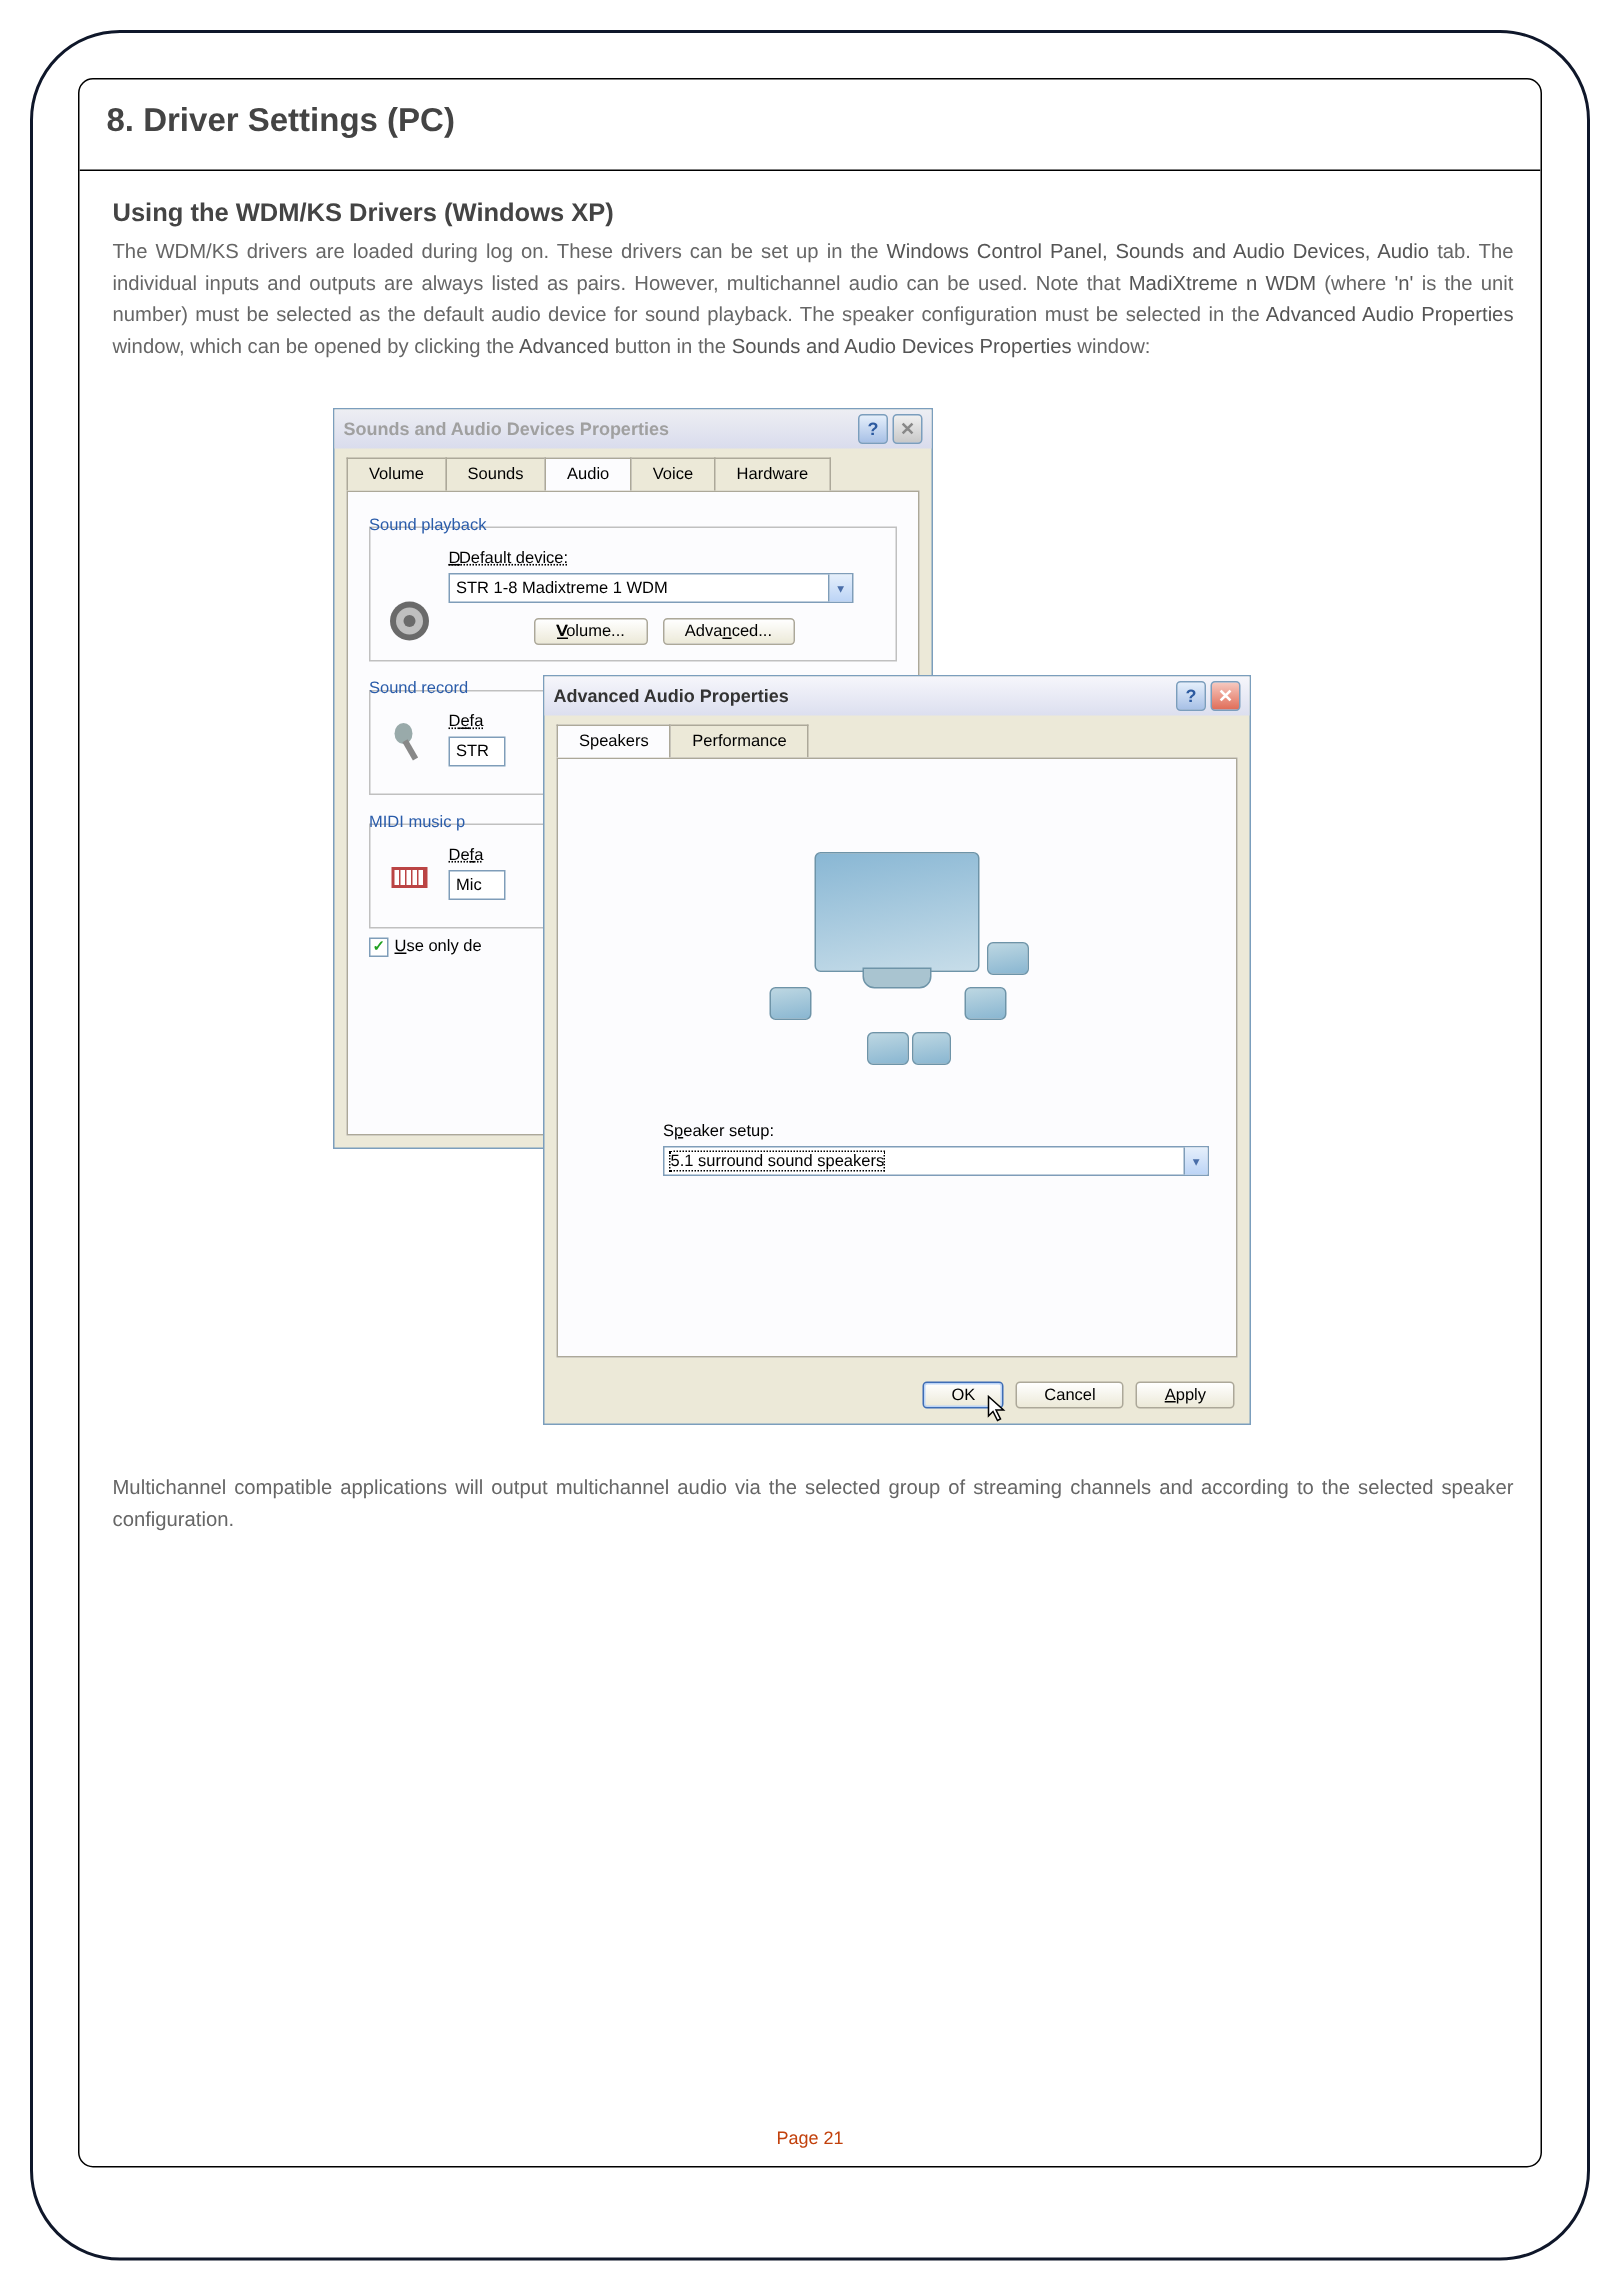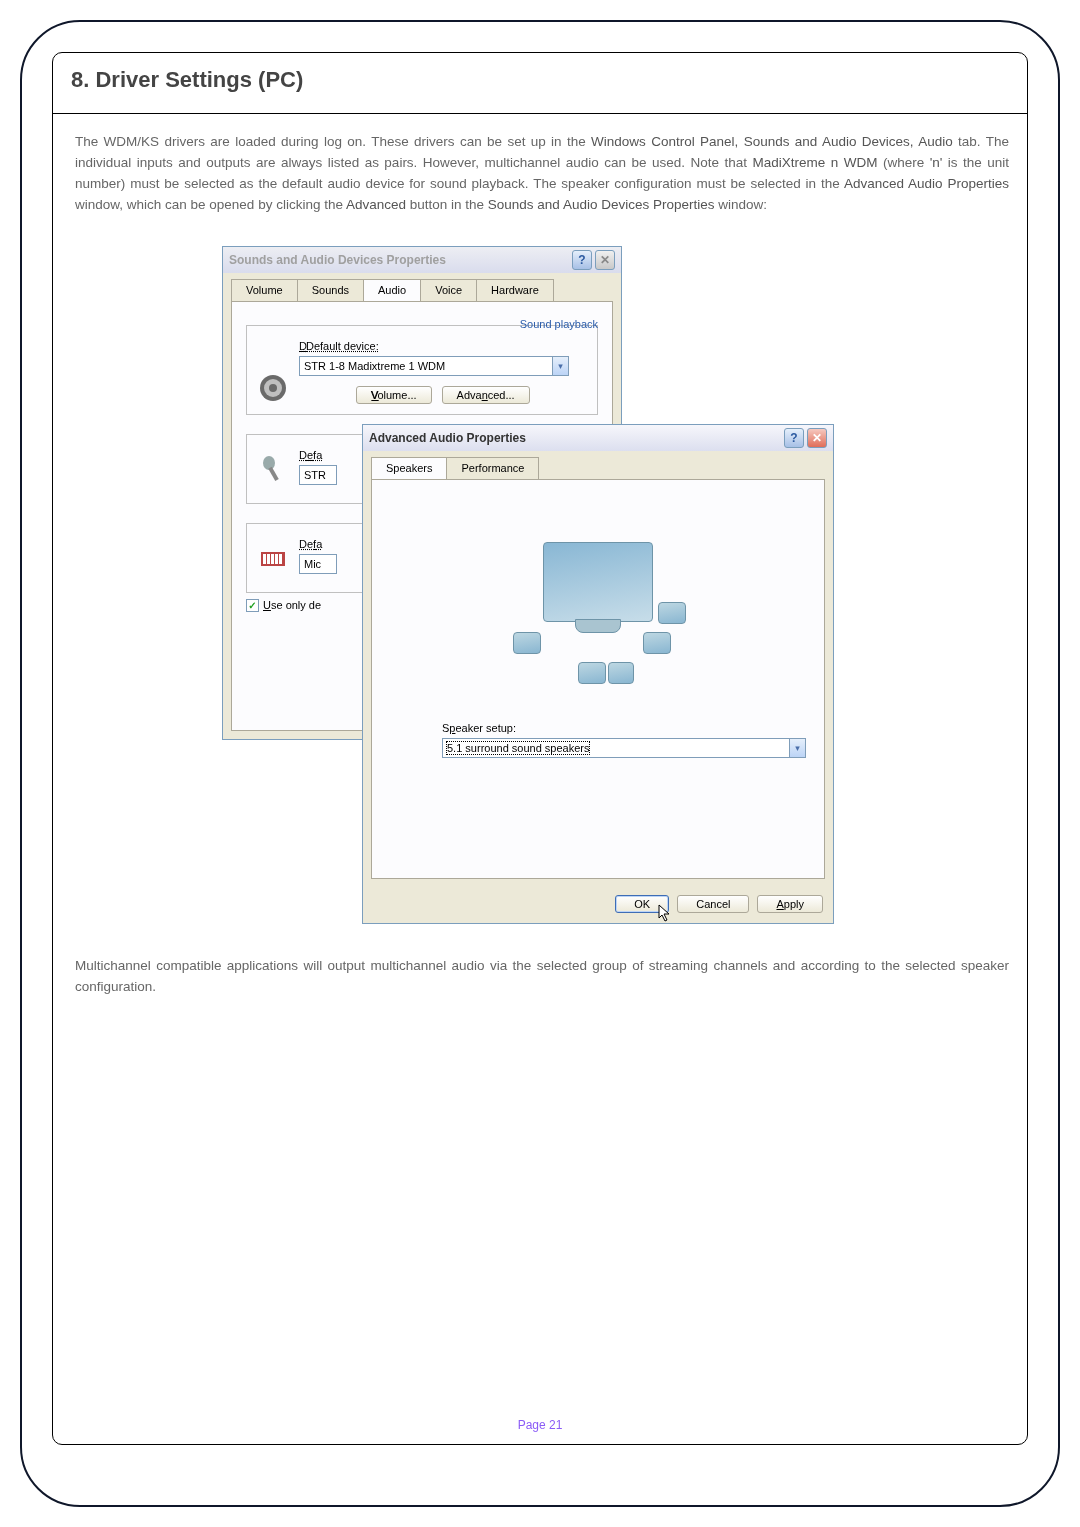--- a/index.html
+++ b/index.html
@@ -106,21 +106,21 @@
   }
   .tab.active { background: #fcfcfe; z-index: 2; }
   .tabpanel {
     border: 1px solid #aca899;
     margin: 0 8px 8px 8px;
     padding: 10px 14px 14px 14px;
     background: #fcfcfe;
     min-height: 430px;
   }
 
-  .fieldset-title { color:#2a5caa; font-size:11px; margin: 6px 0 4px 0; text-align: right; }
+  .fieldset-title { color:#2a5caa; font-size:11px; margin: 6px 0 4px 0; }
   .fieldset-box {
     border: 1px solid #c0c0c0;
     margin-top: -9px;
     padding: 14px 10px 10px 10px;
   }
   .iconrow { display:flex; align-items:flex-end; gap:10px; }
   .pb-icon {
     width:32px; height:32px;
   }
   .pb-icon svg { width:32px; height:32px; }
@@ -217,34 +217,35 @@
   .winbtn.primary { border:1px solid #3e6db5; box-shadow: 0 0 0 1px #bcd4f6 inset; }
   .cursor {
     position:absolute; width:14px; height:18px;
   }
   .cursor svg { width:14px; height:18px; }
 
   .footnote-area {
     position:absolute;
     left:0; right:0; bottom:12px;
     text-align:center;
-    font-size:12px; color:#8b5cf6;
+    font-size:12px; color:#c2410c;
   }
   .footnote-area .pg { display:inline-block; }
 </style>
 </head>
 <body>
 
 <div class="page-frame">
   <div class="inner-frame">
     <div class="heading-bar">
       <h1>8. Driver Settings (PC)</h1>
     </div>
 
     <div class="content">
+      <h2>Using the WDM/KS Drivers (Windows XP)</h2>
       <p>
         <span>The WDM/KS drivers are loaded during log on. These drivers can be set up in the </span>
         <span class="bold">Windows Control Panel, Sounds and Audio Devices, Audio</span>
         <span> tab. The individual inputs and outputs are always listed as pairs. However, multichannel audio can be used. Note that </span>
         <span class="bold">MadiXtreme n WDM</span>
         <span> (where </span>
         <span class="bold">'n'</span>
         <span> is the unit number) must be selected as the default audio device for sound playback. The speaker configuration must be selected in the </span>
         <span class="bold">Advanced Audio Properties</span>
         <span> window, which can be opened by clicking the </span>

